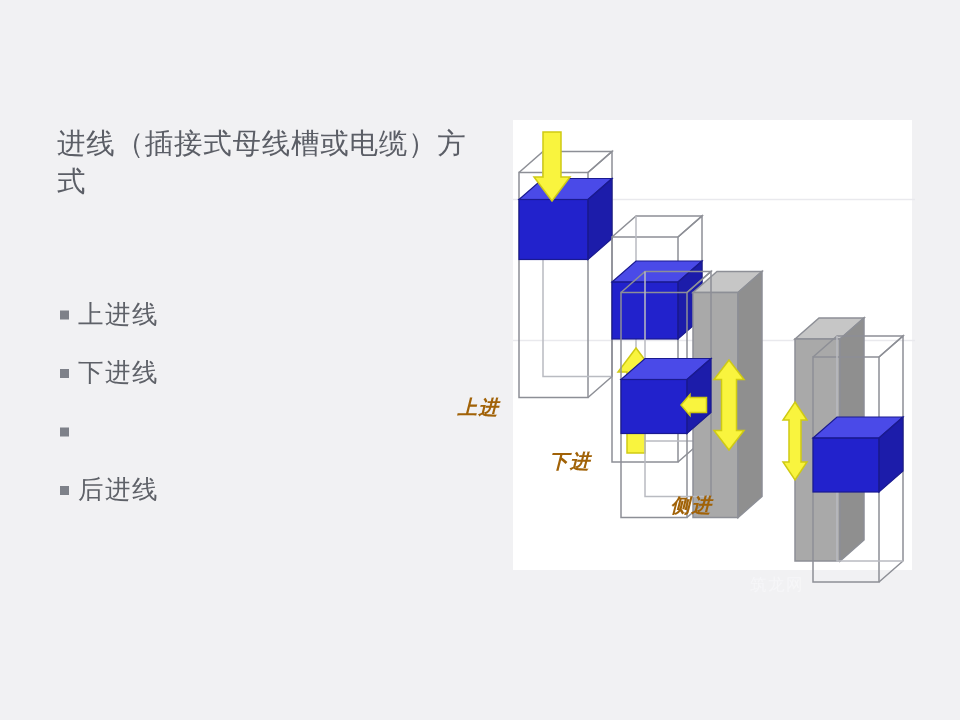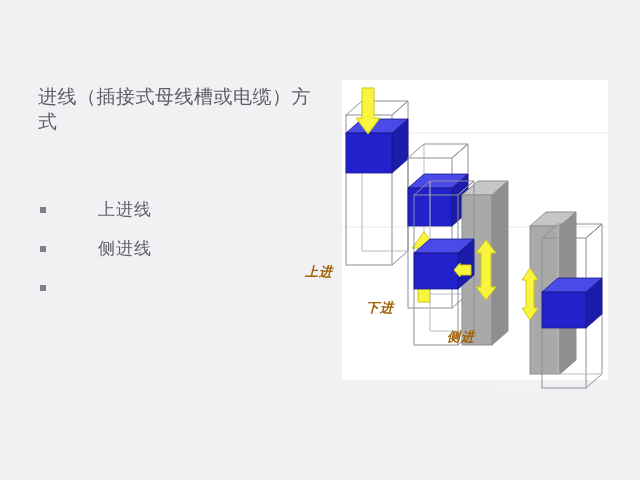--- a/index.html
+++ b/index.html
@@ -55,21 +55,20 @@
     height: 6px;
     background: #7e8189;
     margin-right: 6px;
     flex: 0 0 auto;
   }
   .bullet-text {
     font-family: "Liberation Serif", serif;
     font-size: 17px;
     color: #5e6168;
     letter-spacing: 1px;
-    margin-left: 46px;
   }
 
   
   .figure-panel {
     position: absolute;
     left: 342px;
     top: 80px;
     width: 266px;
     height: 300px;
     background: #ffffff;
@@ -114,28 +113,32 @@
     <div class="slide-title">进线（插接式母线槽或电缆）方式</div>
   </div>
 
   <div class="bullet-list">
 
     <div class="bullet-row">
       <span class="bullet-mark"></span>
       <span class="bullet-text">上进线</span>
     </div>
 
-
-    <div class="bullet-row">
-      <span class="bullet-mark"></span>
-      <span class="bullet-text">侧进线</span>
-    </div>
-
-    <div class="bullet-row">
-      <span class="bullet-mark"></span>
+    <div class="bullet-row">
+      <span class="bullet-mark"></span>
+      <span class="bullet-text">下进线</span>
+    </div>
+
+    <div class="bullet-row">
+      <span class="bullet-mark"></span>
+    </div>
+
+    <div class="bullet-row">
+      <span class="bullet-mark"></span>
+      <span class="bullet-text">后进线</span>
     </div>
 
   </div>
 
   <div class="figure-panel"></div>
 
   <svg class="figure-svg" viewBox="0 0 350 340">
 
     <defs>
 

